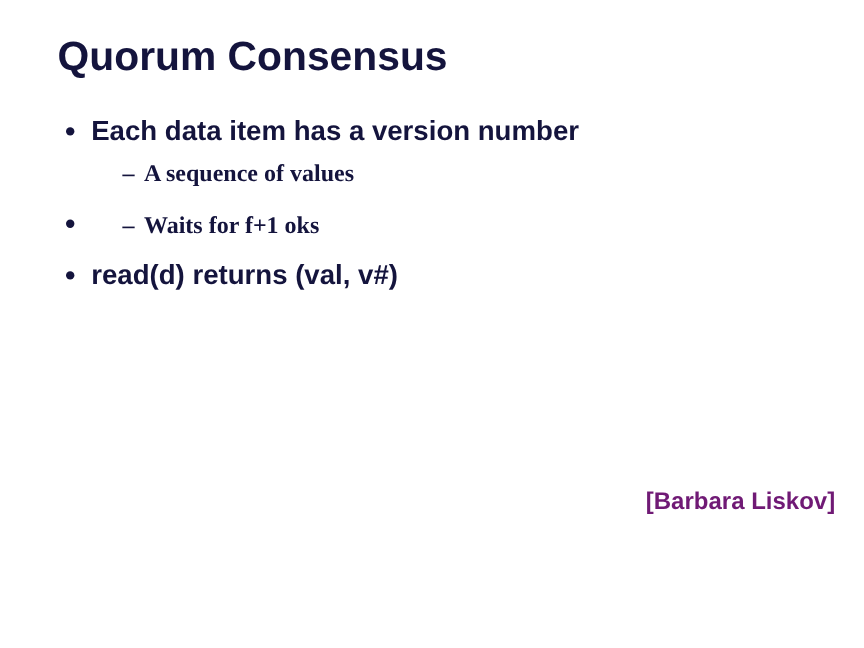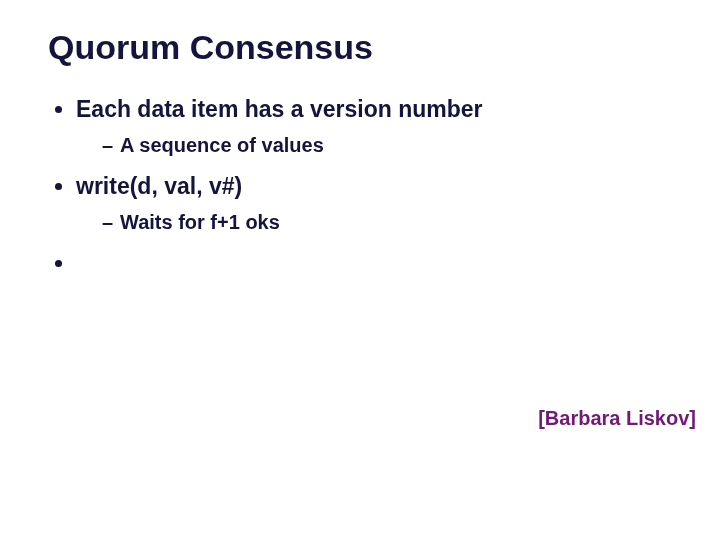--- a/index.html
+++ b/index.html
@@ -33,20 +33,21 @@
     font-size: 23px;
     font-weight: bold;
     margin-top: 14px;
     margin-bottom: 6px;
     line-height: 1.25;
   }
   ul.sub {
     list-style: none;
     padding-left: 26px;
     margin: 8px 0 14px 0;
+    font-family: Liberation Serif, serif;
   }
   ul.sub > li {
     font-size: 20px;
     font-weight: bold;
     margin: 6px 0;
     line-height: 1.3;
     position: relative;
     padding-left: 18px;
   }
   ul.sub > li::before {
@@ -71,25 +72,25 @@
   <h1 class="title">Quorum Consensus</h1>
 
   <ul class="main">
     <li>
       <span>Each data item has a version number</span>
       <ul class="sub">
         <li>A sequence of values</li>
       </ul>
     </li>
     <li>
-      <span>write(d, val, v#)</span>
       <ul class="sub">
         <li>Waits for f+1 oks</li>
       </ul>
     </li>
     <li>
+      <span>read(d) returns (val, v#)</span>
       <ul class="sub">
       </ul>
     </li>
   </ul>
 
   <div class="attrib">[Barbara Liskov]</div>
 </div>
 
 </body></html>

